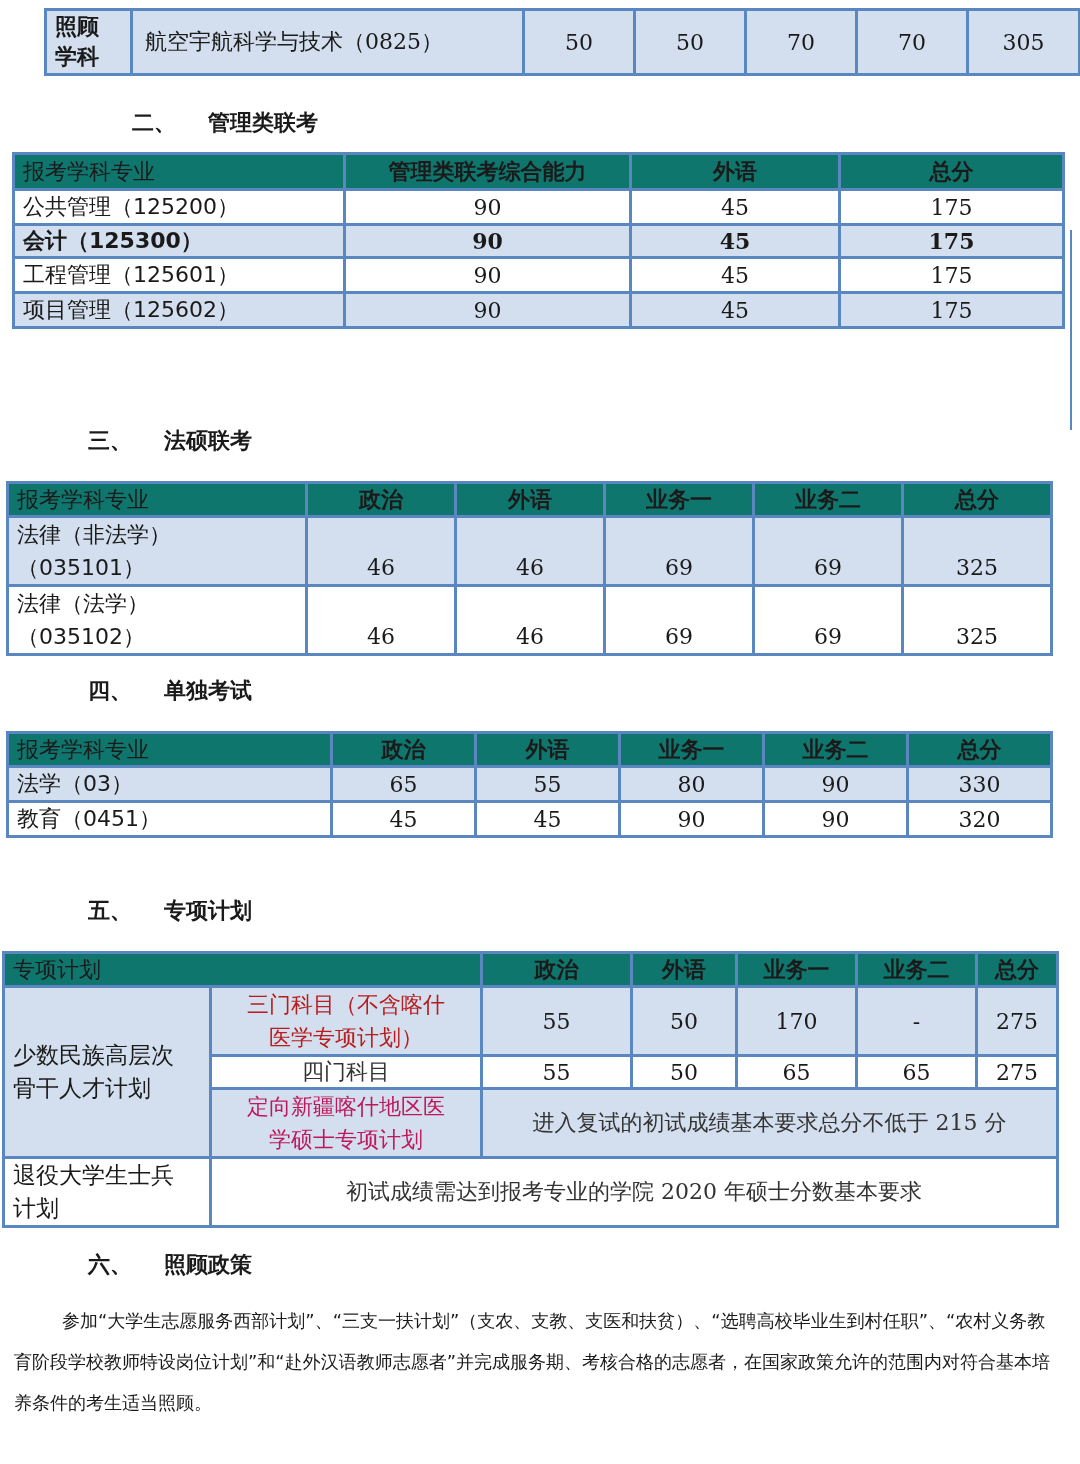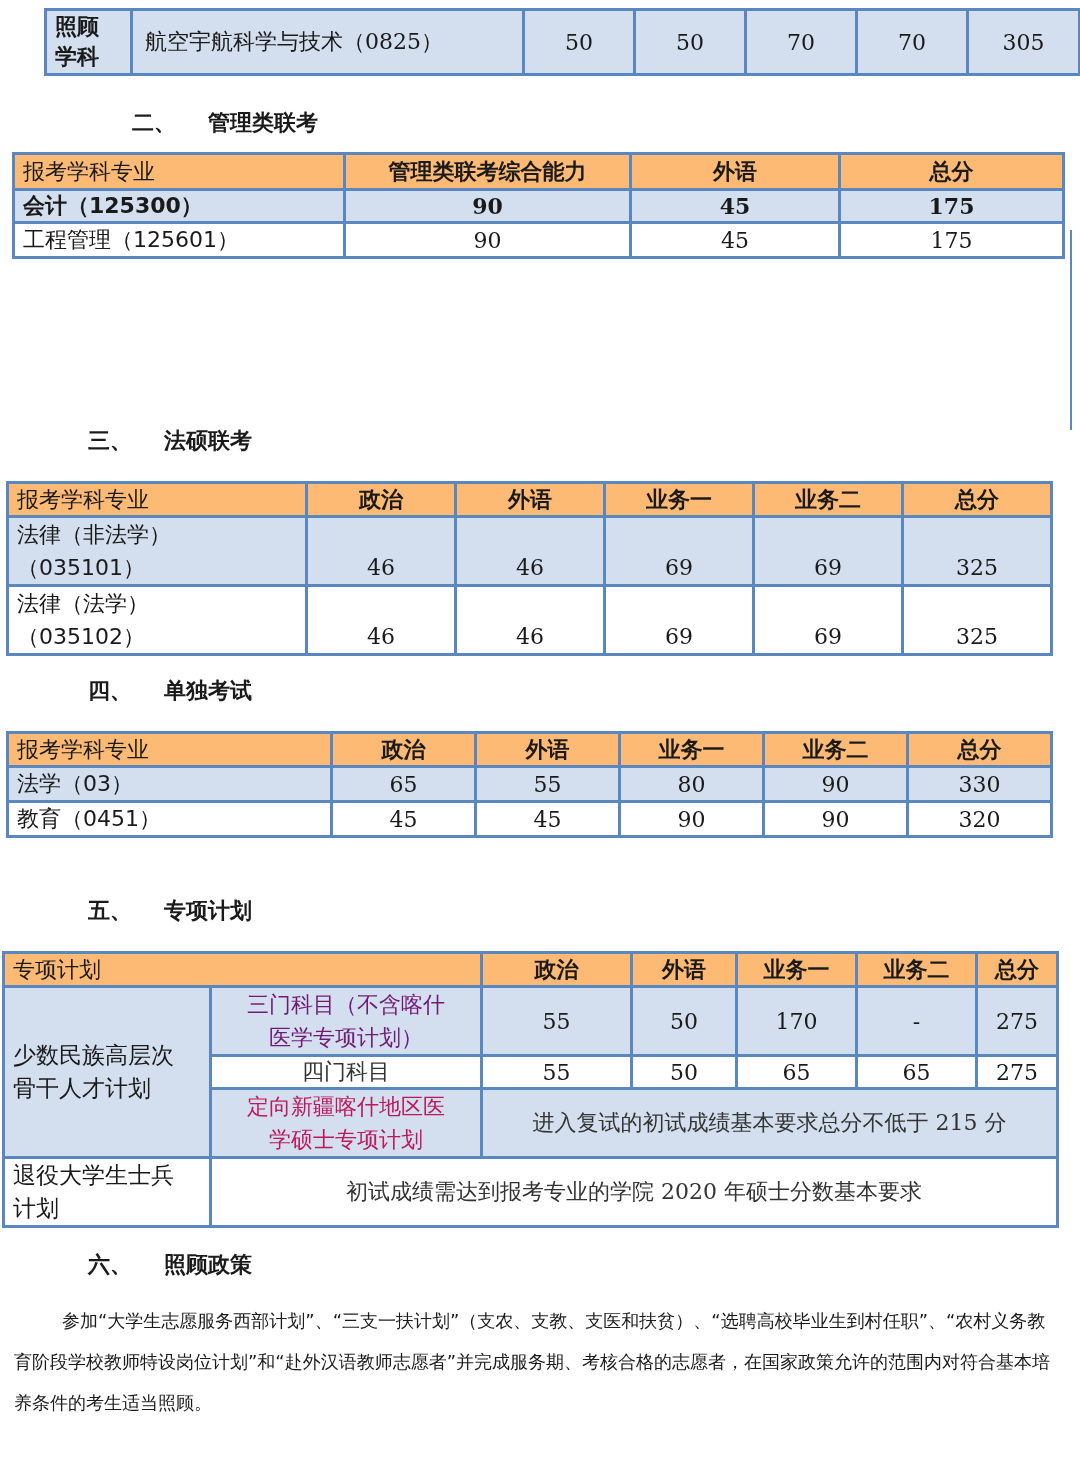--- a/index.html
+++ b/index.html
@@ -4,21 +4,21 @@
 <style>
   html, body { margin:0; padding:0; background:#ffffff; }
   body { width:1080px; height:1464px; position:relative; overflow:hidden;
          font-family:"DejaVu Serif","Liberation Serif",serif; color:#1a1a1a; }
   table { border-collapse:collapse; position:absolute; table-layout:fixed; }
   td { border:3px solid #5b87c0; font-size:22px; padding:0 8px; vertical-align:middle; }
   .shade td, td.shade { background:#d3dfee; }
   td.white { background:#ffffff; }
   .c { text-align:center; }
   .l { text-align:left; }
-  .hdr td { font-weight:bold; font-family:"DejaVu Sans","Liberation Sans",sans-serif; font-size:22px; background:#fdba74; }
+  .hdr td { font-weight:bold; font-family:"DejaVu Sans","Liberation Sans",sans-serif; font-size:22px; background:#0f766e; }
   .hdr td.l { font-weight:normal; }
   .bottom { vertical-align:bottom; padding-bottom:4px; }
   .sec { position:absolute; left:88px; font-family:"DejaVu Sans","Liberation Sans",sans-serif; font-weight:bold; font-size:22px; }
   .sec .num { display:inline-block; width:76px; }
   .para { position:absolute; left:14px; width:1036px; font-size:18px; line-height:41px; text-indent:48px;
           font-family:"DejaVu Sans","Liberation Sans",sans-serif; }
   .vline { position:absolute; left:1070px; top:230px; width:2px; height:200px; background:#5b87c0; }
   .lbl { font-family:"DejaVu Sans","Liberation Sans",sans-serif; }
 </style>
 </head>
@@ -56,31 +56,43 @@
       <col style="width:209px">
       <col style="width:224px">
     </colgroup>
   <tbody>
       <tr class="hdr" style="height:36px;">
     <td class="l lbl">报考学科专业</td>
     <td class="c">管理类联考综合能力</td>
     <td class="c">外语</td>
     <td class="c">总分</td>
   </tr>
+  <tr class="white-row" style="height:35px;">
+    <td class="l lbl white">公共管理（125200）</td>
+    <td class="c white">90</td>
+    <td class="c white">45</td>
+    <td class="c white">175</td>
+  </tr>
   <tr class="shade" style="height:26px;font-weight:bold;">
     <td class="l lbl">会计（125300）</td>
     <td class="c">90</td>
     <td class="c">45</td>
     <td class="c">175</td>
   </tr>
   <tr style="height:35px;">
     <td class="l lbl white">工程管理（125601）</td>
     <td class="c white">90</td>
     <td class="c white">45</td>
     <td class="c white">175</td>
+  </tr>
+  <tr class="shade" style="height:35px;">
+    <td class="l lbl">项目管理（125602）</td>
+    <td class="c">90</td>
+    <td class="c">45</td>
+    <td class="c">175</td>
   </tr>
 </tbody>
   </table>
 
 <div class="vline"></div>
 
 <div class="sec" style="top:426px;"><span class="num">三、</span><span>法硕联考</span></div>
 
 <table style="left:6px; top:481px; width:1044px;">
   <colgroup>
@@ -174,21 +186,21 @@
       <tr class="hdr" style="height:34px;">
     <td colspan="2" class="l lbl">专项计划</td>
     <td class="c">政治</td>
     <td class="c">外语</td>
     <td class="c">业务一</td>
     <td class="c">业务二</td>
     <td class="c">总分</td>
   </tr>
   <tr class="shade" style="height:68px;">
     <td rowspan="3" class="l lbl" style="line-height:33px; font-size:23px;"><span>少数民族高层次</span><br><span>骨干人才计划</span></td>
-    <td class="c" style="line-height:33px; color:#701a75;"><span>三门科目（不含喀什</span><br><span>医学专项计划）</span></td>
+    <td class="c" style="line-height:33px; color:#b91c1c;"><span>三门科目（不含喀什</span><br><span>医学专项计划）</span></td>
     <td class="c">55</td>
     <td class="c">50</td>
     <td class="c">170</td>
     <td class="c">-</td>
     <td class="c">275</td>
   </tr>
   <tr style="height:33px;">
     <td class="c white" style="color:#333;">四门科目</td>
     <td class="c white">55</td>
     <td class="c white">50</td>

